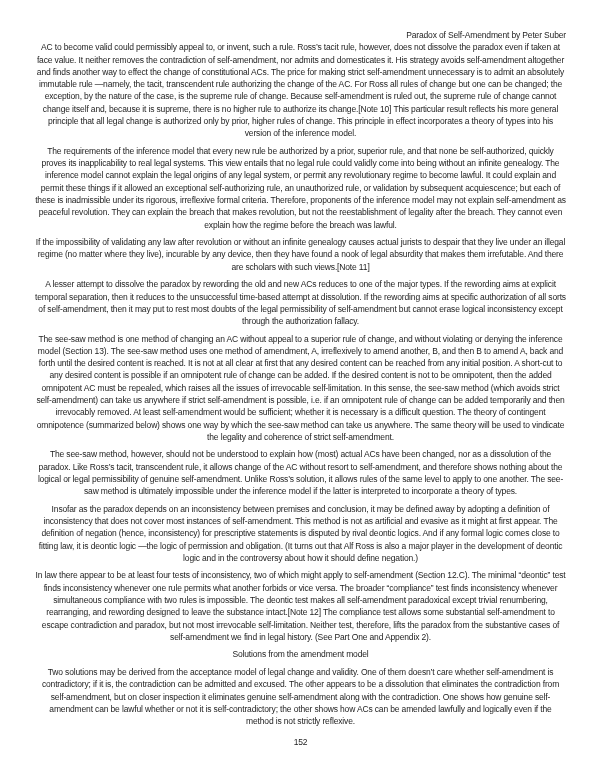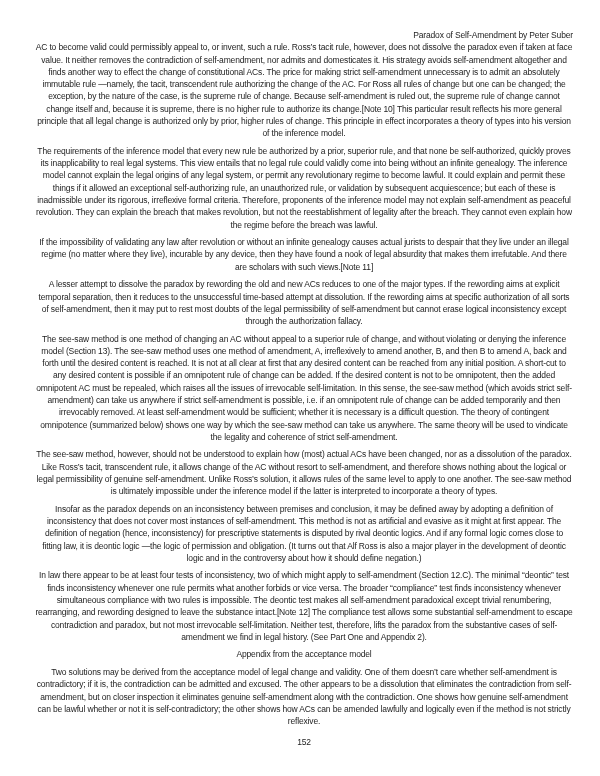--- a/index.html
+++ b/index.html
@@ -6,21 +6,21 @@
     margin: 0;
     padding: 0;
     background: #ffffff;
   }
   .page {
     position: relative;
     box-sizing: border-box;
     width: 600px;
     height: 776px;
     background: #ffffff;
-    padding: 29px 27px 0 35px;
+    padding: 29px 34px 0 35px;
     font-family: "Liberation Sans", "DejaVu Sans", sans-serif;
     font-size: 8.5px;
     letter-spacing: -0.15px;
     line-height: 12.3px;
     color: #1d1d1d;
     overflow: hidden;
   }
   .running-head {
     text-align: right;
     margin: 0;
@@ -43,18 +43,18 @@
 
   <div class="body-text">
     <p>AC to become valid could permissibly appeal to, or invent, such a rule. Ross’s tacit rule, however, does not dissolve the paradox even if taken at face value. It neither removes the contradiction of self-amendment, nor admits and domesticates it. His strategy avoids self-amendment altogether and finds another way to effect the change of constitutional ACs. The price for making strict self-amendment unnecessary is to admit an absolutely immutable rule —namely, the tacit, transcendent rule authorizing the change of the AC. For Ross all rules of change but one can be changed; the exception, by the nature of the case, is the supreme rule of change. Because self-amendment is ruled out, the supreme rule of change cannot change itself and, because it is supreme, there is no higher rule to authorize its change.[Note 10] This particular result reflects his more general principle that all legal change is authorized only by prior, higher rules of change. This principle in effect incorporates a theory of types into his version of the inference model.</p>
     <p>The requirements of the inference model that every new rule be authorized by a prior, superior rule, and that none be self-authorized, quickly proves its inapplicability to real legal systems. This view entails that no legal rule could validly come into being without an infinite genealogy. The inference model cannot explain the legal origins of any legal system, or permit any revolutionary regime to become lawful. It could explain and permit these things if it allowed an exceptional self-authorizing rule, an unauthorized rule, or validation by subsequent acquiescence; but each of these is inadmissible under its rigorous, irreflexive formal criteria. Therefore, proponents of the inference model may not explain self-amendment as peaceful revolution. They can explain the breach that makes revolution, but not the reestablishment of legality after the breach. They cannot even explain how the regime before the breach was lawful.</p>
     <p>If the impossibility of validating any law after revolution or without an infinite genealogy causes actual jurists to despair that they live under an illegal regime (no matter where they live), incurable by any device, then they have found a nook of legal absurdity that makes them irrefutable. And there are scholars with such views.[Note 11]</p>
     <p>A lesser attempt to dissolve the paradox by rewording the old and new ACs reduces to one of the major types. If the rewording aims at explicit temporal separation, then it reduces to the unsuccessful time-based attempt at dissolution. If the rewording aims at specific authorization of all sorts of self-amendment, then it may put to rest most doubts of the legal permissibility of self-amendment but cannot erase logical inconsistency except through the authorization fallacy.</p>
     <p>The see-saw method is one method of changing an AC without appeal to a superior rule of change, and without violating or denying the inference model (Section 13). The see-saw method uses one method of amendment, A, irreflexively to amend another, B, and then B to amend A, back and forth until the desired content is reached. It is not at all clear at first that any desired content can be reached from any initial position. A short-cut to any desired content is possible if an omnipotent rule of change can be added. If the desired content is not to be omnipotent, then the added omnipotent AC must be repealed, which raises all the issues of irrevocable self-limitation. In this sense, the see-saw method (which avoids strict self-amendment) can take us anywhere if strict self-amendment is possible, i.e. if an omnipotent rule of change can be added temporarily and then irrevocably removed. At least self-amendment would be sufficient; whether it is necessary is a difficult question. The theory of contingent omnipotence (summarized below) shows one way by which the see-saw method can take us anywhere. The same theory will be used to vindicate the legality and coherence of strict self-amendment.</p>
     <p>The see-saw method, however, should not be understood to explain how (most) actual ACs have been changed, nor as a dissolution of the paradox. Like Ross’s tacit, transcendent rule, it allows change of the AC without resort to self-amendment, and therefore shows nothing about the logical or legal permissibility of genuine self-amendment. Unlike Ross’s solution, it allows rules of the same level to apply to one another. The see-saw method is ultimately impossible under the inference model if the latter is interpreted to incorporate a theory of types.</p>
     <p>Insofar as the paradox depends on an inconsistency between premises and conclusion, it may be defined away by adopting a definition of inconsistency that does not cover most instances of self-amendment. This method is not as artificial and evasive as it might at first appear. The definition of negation (hence, inconsistency) for prescriptive statements is disputed by rival deontic logics. And if any formal logic comes close to fitting law, it is deontic logic —the logic of permission and obligation. (It turns out that Alf Ross is also a major player in the development of deontic logic and in the controversy about how it should define negation.)</p>
     <p>In law there appear to be at least four tests of inconsistency, two of which might apply to self-amendment (Section 12.C). The minimal “deontic” test finds inconsistency whenever one rule permits what another forbids or vice versa. The broader “compliance” test finds inconsistency whenever simultaneous compliance with two rules is impossible. The deontic test makes all self-amendment paradoxical except trivial renumbering, rearranging, and rewording designed to leave the substance intact.[Note 12] The compliance test allows some substantial self-amendment to escape contradiction and paradox, but not most irrevocable self-limitation. Neither test, therefore, lifts the paradox from the substantive cases of self-amendment we find in legal history. (See Part One and Appendix 2).</p>
-    <p>Appendix from the acceptance model</p>
+    <p>Solutions from the amendment model</p>
     <p>Two solutions may be derived from the acceptance model of legal change and validity. One of them doesn’t care whether self-amendment is contradictory; if it is, the contradiction can be admitted and excused. The other appears to be a dissolution that eliminates the contradiction from self-amendment, but on closer inspection it eliminates genuine self-amendment along with the contradiction. One shows how genuine self-amendment can be lawful whether or not it is self-contradictory; the other shows how ACs can be amended lawfully and logically even if the method is not strictly reflexive.</p>
   </div>
 
   <div class="page-number">152</div>
 </div>
 
 </body></html>

